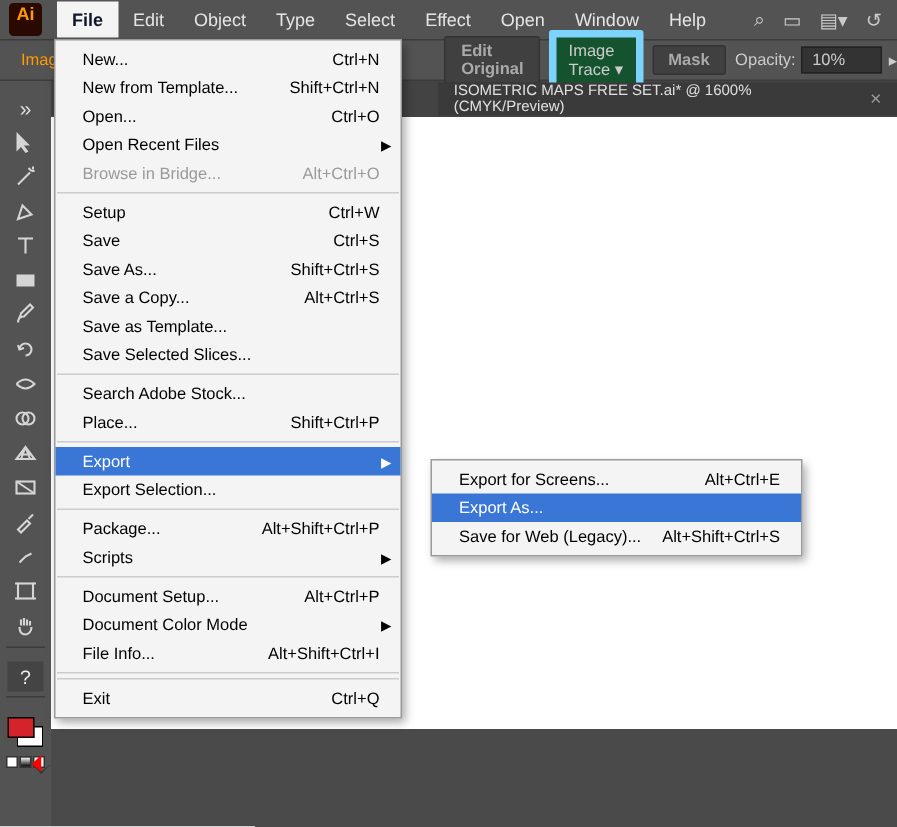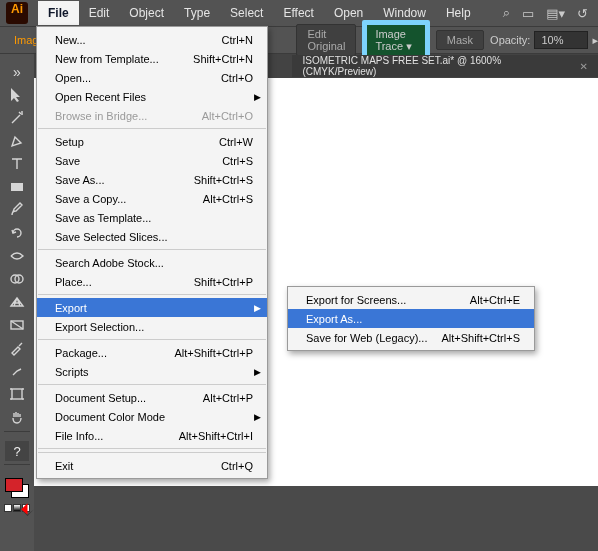--- a/index.html
+++ b/index.html
@@ -9,21 +9,21 @@
 .app-icon { width: 22px; height: 22px; background: #2a0a00; border-radius: 3px; display: flex; align-items: flex-start; justify-content: center; color: #ff9a00; font-weight: 700; font-size: 12px; margin-right: 10px; }
 .menubar-item { color: #e5e5e5; font-size: 12px; padding: 5px 10px; cursor: default; }
 .menubar-item.active { background: #f4f4f4; color: #0f172a; font-weight: bold; }
 .menubar-spacer { flex: 1; }
 .menubar-right { display: flex; align-items: center; gap: 12px; padding-right: 10px; }
 .menubar-right span { color: #c9c9c9; font-size: 13px; }
 
 .optbar { background: #535353; height: 28px; border-top: 1px solid #3b3b3b; border-bottom: 1px solid #3b3b3b; display: flex; align-items: center; padding-left: 8px; gap: 6px; }
 .opt-label { color: #ff9a00; font-size: 11px; padding: 3px 6px; }
 .opt-group { color: #ccc; font-size: 11px; background: #14532d; padding: 3px 8px; border: 5px solid #7dd3fc; border-radius: 2px; }
-.opt-btn { color: #aaa; font-size: 11px; background: #404040; padding: 3px 10px; border: 1px solid #333; border-radius: 2px; }
+.opt-btn { color: #aaa; font-size: 11px; background: #404040; padding: 3px 10px; border: 1px solid #333; border-radius: 2px; font-weight: bold; }
 .opt-opacity { color: #ccc; font-size: 11px; display: flex; align-items: center; gap: 4px; }
 .opt-opacity .box { background: #333; border: 1px solid #222; padding: 2px 24px 2px 6px; color: #ccc; }
 
 .tabbar { background: #434343; height: 24px; margin-left: 34px; display: flex; align-items: center; }
 .tab { background: #3a3a3a; color: #e0e0e0; font-size: 10px; padding: 4px 10px; display: flex; align-items: center; gap: 8px; height: 22px; }
 .tab .close-x { color: #999; font-size: 10px; }
 
 .toolbar { position: absolute; left: 0; top: 54px; width: 34px; bottom: 0; background: #535353; display: flex; flex-direction: column; align-items: center; padding-top: 6px; gap: 0; }
 .tool { width: 28px; height: 23px; display: flex; align-items: center; justify-content: center; color: #ddd; font-size: 14px; cursor: default; }
 .tool svg { width: 16px; height: 16px; stroke: #d5d5d5; fill: none; stroke-width: 1.4; }
@@ -41,21 +41,21 @@
 .dropdown { position: absolute; left: 36px; top: 26px; width: 232px; background: #f4f4f4; border: 1px solid #9a9a9a; box-shadow: 2px 3px 6px rgba(0,0,0,.35); padding: 3px 0; }
 .menu-row { display: flex; align-items: center; height: 19px; padding: 0 14px 0 18px; font-size: 11px; color: #000; cursor: default; position: relative; }
 .menu-row.disabled { color: #9a9a9a; }
 .menu-row .shortcut { margin-left: auto; color: #000; font-size: 11px; }
 .menu-row.disabled .shortcut { color: #9a9a9a; }
 .menu-row.hl { background: #3a76d6; color: #fff; }
 .menu-row .arrow { position: absolute; right: 6px; font-size: 9px; color: #000; }
 .menu-row.hl .arrow { color: #fff; }
 .menu-sep { height: 1px; background: #ccc; margin: 3px 1px; }
 
-.submenu { position: absolute; left: 287px; top: 286px; width: 248px; background: #f4f4f4; border: 1px solid #9a9a9a; box-shadow: 2px 3px 6px rgba(0,0,0,.35); padding: 3px 0; }
+.submenu { position: absolute; left: 287px; top: 306px; width: 248px; background: #f4f4f4; border: 1px solid #9a9a9a; box-shadow: 2px 3px 6px rgba(0,0,0,.35); padding: 3px 0; }
 </style>
 </head>
 <body>
 
 <div class="menubar">
   <div class="app-icon">
       <span>Ai</span>
     </div>
   <div class="menubar-item active">File</div>
   <div class="menubar-item">Edit</div>

